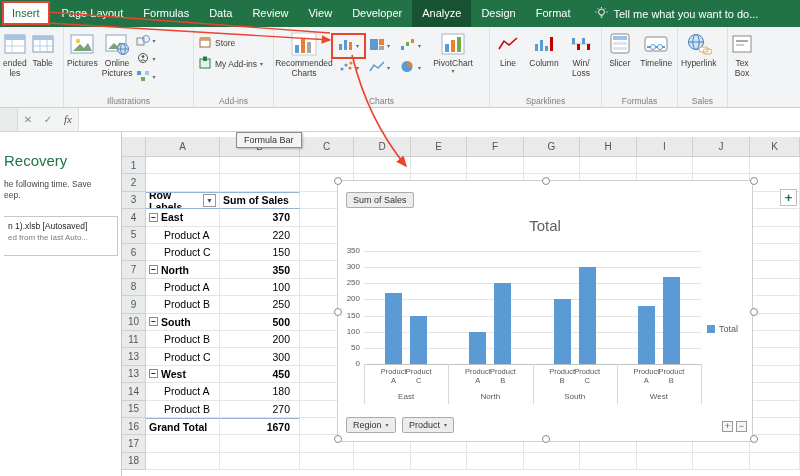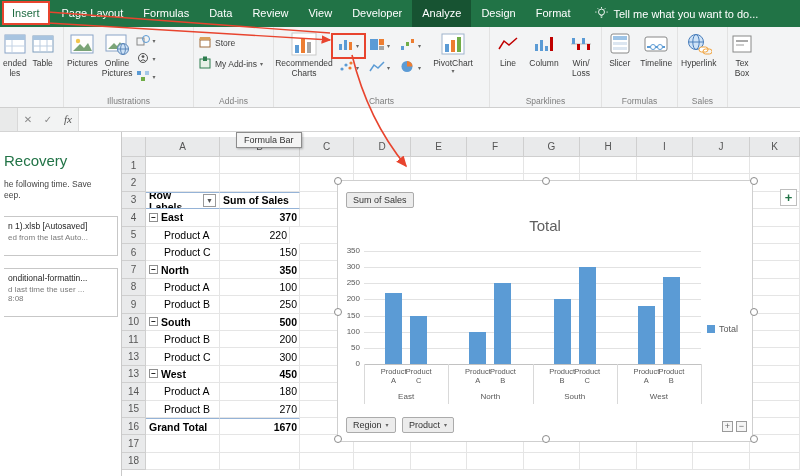--- a/index.html
+++ b/index.html
@@ -49,21 +49,21 @@
   .rec-item-sub{font-size:8px;color:#7a7a7a;white-space:nowrap;overflow:hidden;}
   .rec-item-time{font-size:8px;color:#7a7a7a;}
 
   
   .sheet{position:relative;width:678px;height:344px;background:#fff;overflow:hidden;}
   .ch,.rh{position:absolute;background:#e9eaeb;border-right:1px solid #cfcfcf;border-bottom:1px solid #cfcfcf;font-size:10px;color:#555;display:flex;align-items:center;justify-content:center;}
   .cell{position:absolute;border-right:1px solid #e5e5e5;border-bottom:1px solid #e5e5e5;font-size:10.5px;color:#000;display:flex;align-items:center;overflow:hidden;padding:0 3px;background:transparent;}
   .pvh{font-weight:bold;border-top:1px solid #95b3d7;border-bottom:1px solid #95b3d7;justify-content:space-between;}
   .pgrp{font-weight:bold;gap:3px;}
   .pitem{padding-left:18px;}
-  .pval{justify-content:flex-end;padding-right:2px;}
+  .pval{justify-content:flex-end;padding-right:9px;}
   .pb{font-weight:bold;}
   .ptot{font-weight:bold;border-top:1px solid #95b3d7;}
   .cbx{width:9px;height:9px;border:1px solid #8f8f8f;font-size:8px;line-height:7px;text-align:center;background:#fff;flex:0 0 auto;}
   .fltr{width:13px;height:13px;border:1px solid #9a9a9a;background:#fff;font-size:7px;line-height:12px;text-align:center;color:#555;flex:0 0 auto;}
 
   
   .chart{position:absolute;left:215px;top:48px;width:416px;height:262px;background:#fff;border:1px solid #cfcfcf;z-index:5;}
   .handle{position:absolute;width:8px;height:8px;border-radius:50%;background:#fff;border:1px solid #8c8c8c;z-index:8;}
   .chart-title{position:absolute;left:0;top:36px;width:100%;text-align:center;font-size:15px;color:#5f5f5f;}
   .fieldbtn{position:absolute;display:flex;align-items:center;gap:4px;background:#ececec;border:1px solid #ababab;border-radius:2px;font-size:9px;color:#333;padding:2px 6px;font-family:"Liberation Sans",sans-serif;}
@@ -409,25 +409,20 @@
 
   <div class="main">
 
     <div class="recovery">
       <div class="rec-title">Recovery</div>
       <div class="rec-desc">he following time.  Save
 eep.</div>
       <div class="rec-item">
         <div class="rec-item-title">n 1).xlsb [Autosaved]</div>
         <div class="rec-item-sub">ed from the last Auto...</div>
-      </div>
-      <div class="rec-item">
-        <div class="rec-item-title">onditional-formattin...</div>
-        <div class="rec-item-sub">d last time the user ...</div>
-        <div class="rec-item-time">8:08</div>
       </div>
     </div>
 
     <div class="sheet">
 
       <div class="chart">
         <div class="handle" style="left:-4px;top:-4px"></div>
         <div class="handle" style="left:204px;top:-4px"></div>
         <div class="handle" style="left:412px;top:-4px"></div>
         <div class="handle" style="left:-4px;top:127px"></div>
@@ -573,21 +568,21 @@
         <div class="cell" style="left: 232px; top: 77.2px; width: 57px; height: 17.4px;"></div>
         <div class="cell" style="left: 289px; top: 77.2px; width: 56px; height: 17.4px;"></div>
         <div class="cell" style="left: 345px; top: 77.2px; width: 57px; height: 17.4px;"></div>
         <div class="cell" style="left: 402px; top: 77.2px; width: 56px; height: 17.4px;"></div>
         <div class="cell" style="left: 458px; top: 77.2px; width: 57px; height: 17.4px;"></div>
         <div class="cell" style="left: 515px; top: 77.2px; width: 56px; height: 17.4px;"></div>
         <div class="cell" style="left: 571px; top: 77.2px; width: 57px; height: 17.4px;"></div>
         <div class="cell" style="left: 628px; top: 77.2px; width: 50px; height: 17.4px;"></div>
         <div class="rh" style="left: 0px; top: 94.6px; width: 24px; height: 17.4px;">5</div>
         <div class="cell pitem" style="left: 24px; top: 94.6px; width: 74px; height: 17.4px;">Product A</div>
-        <div class="cell pval" style="left: 88px; top: 94.6px; width: 80px; height: 17.4px;">220</div>
+        <div class="cell pval" style="left: 98px; top: 94.6px; width: 80px; height: 17.4px;">220</div>
         <div class="cell" style="left: 178px; top: 94.6px; width: 54px; height: 17.4px;"></div>
         <div class="cell" style="left: 232px; top: 94.6px; width: 57px; height: 17.4px;"></div>
         <div class="cell" style="left: 289px; top: 94.6px; width: 56px; height: 17.4px;"></div>
         <div class="cell" style="left: 345px; top: 94.6px; width: 57px; height: 17.4px;"></div>
         <div class="cell" style="left: 402px; top: 94.6px; width: 56px; height: 17.4px;"></div>
         <div class="cell" style="left: 458px; top: 94.6px; width: 57px; height: 17.4px;"></div>
         <div class="cell" style="left: 515px; top: 94.6px; width: 56px; height: 17.4px;"></div>
         <div class="cell" style="left: 571px; top: 94.6px; width: 57px; height: 17.4px;"></div>
         <div class="cell" style="left: 628px; top: 94.6px; width: 50px; height: 17.4px;"></div>
         <div class="rh" style="left: 0px; top: 112px; width: 24px; height: 17.4px;">6</div>

